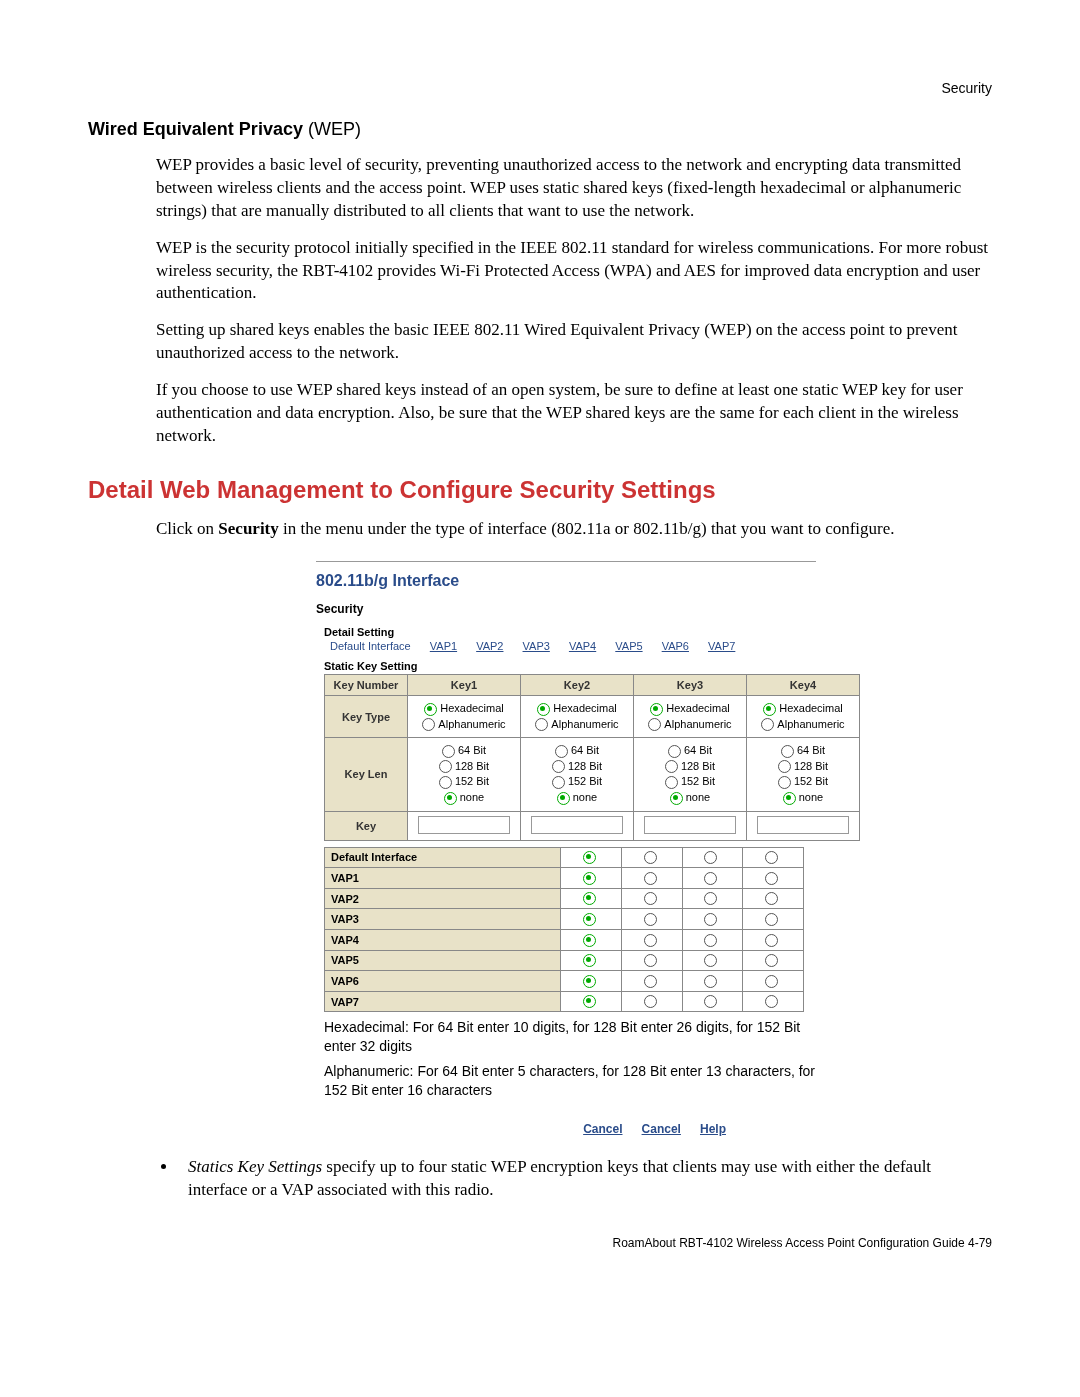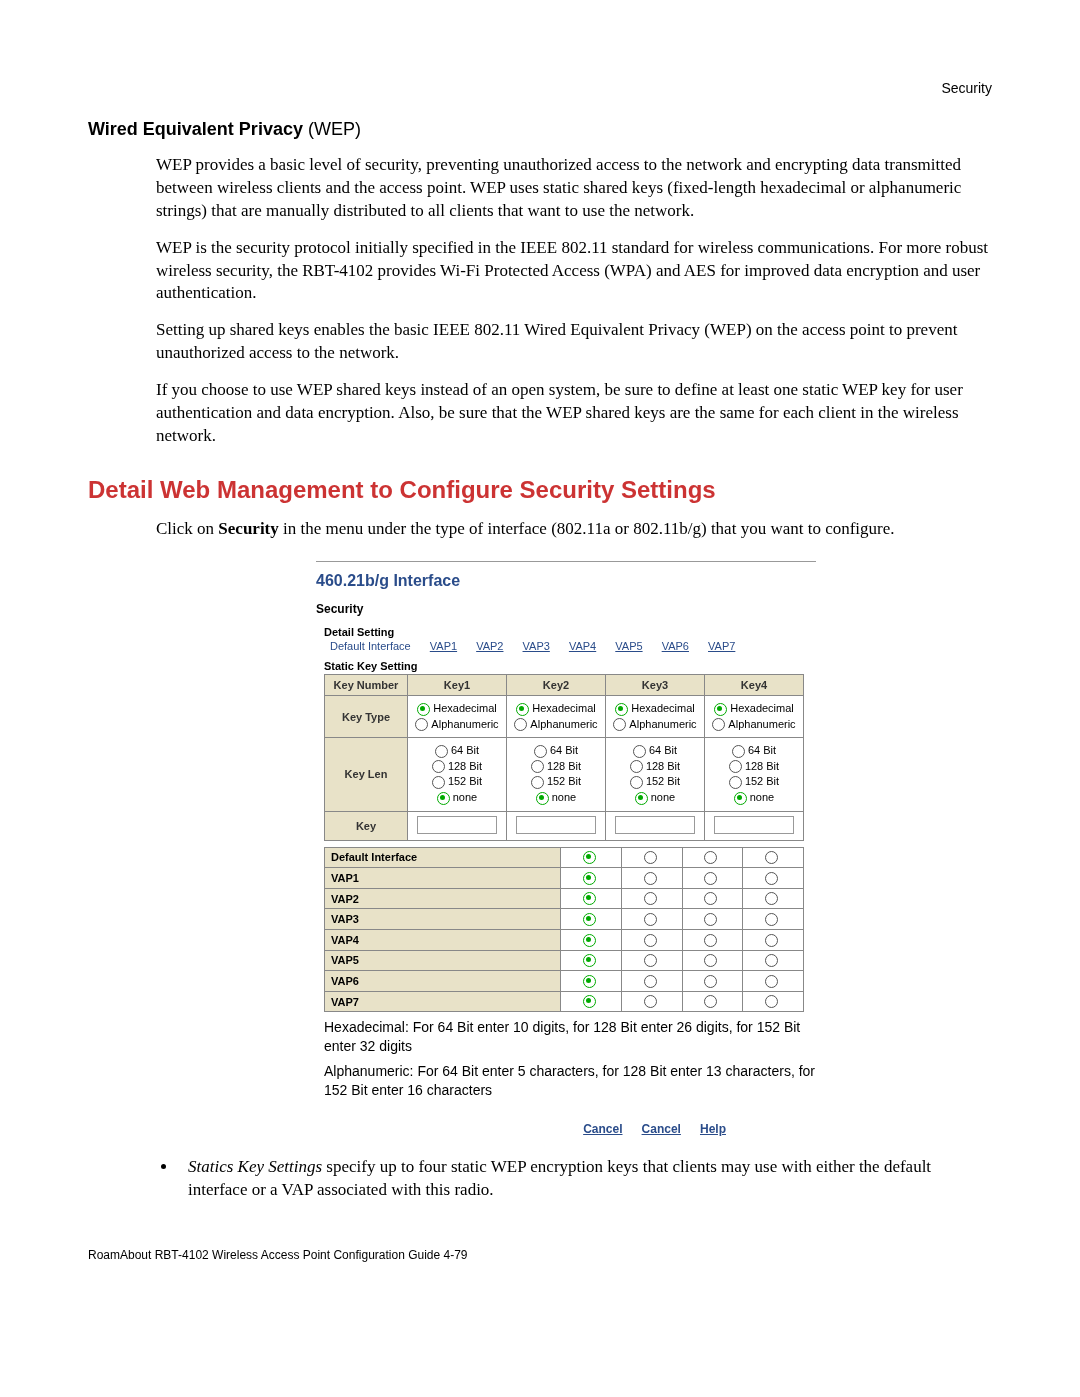--- a/index.html
+++ b/index.html
@@ -11,61 +11,61 @@
 .body-para{margin:0 0 14px 0;font-size:17px;line-height:1.35;padding-left:68px}
 .body-para.first{padding-left:68px}
 .fig{margin:20px 0 20px 228px;width:500px;font-family:Arial,sans-serif;font-size:11px;color:#000}
 .fig hr{border:none;border-top:1px solid #999;margin:0 0 10px 0}
 .fig-title{color:#2a4c8a;font-size:16px;font-weight:bold;margin-bottom:12px}
 .fig-sub{font-size:12px;font-weight:bold;margin-bottom:10px}
 .fig-label{font-size:11px;font-weight:bold;margin:8px 0 2px 8px}
 .tabs{margin-left:14px;margin-bottom:6px}
 .tabs .tab{color:#2a4c8a;text-decoration:underline;margin-right:16px;font-size:11px}
 .tabs .tab.active{text-decoration:none}
-table.grid{border-collapse:collapse;width:480px;margin-left:8px}
+table.grid{border-collapse:collapse;width:536px;margin-left:8px}
 table.grid td,table.grid th{border:1px solid #888;padding:4px 6px;font-size:11px;text-align:center}
 table.grid th{background:#e8e2c8;font-weight:bold;color:#333}
 table.grid .rowhdr{background:#e8e2c8;font-weight:bold;color:#333;width:70px}
 .radio-group{text-align:left;padding:2px 4px}
 .radio-row{white-space:nowrap;margin:2px 0}
 .radio{display:inline-block;width:11px;height:11px;border:1px solid #555;border-radius:50%;vertical-align:middle;margin-right:3px;position:relative}
 .radio.sel{border-color:#0a0}
 .radio.sel::after{content:"";position:absolute;top:2px;left:2px;width:5px;height:5px;border-radius:50%;background:#0a0}
 .inp{width:90%;height:16px;border:1px solid #999;background:#fff;display:inline-block}
 .trans-table{border-collapse:collapse;width:480px;margin:6px 0 0 8px}
 .trans-table td,.trans-table th{border:1px solid #888;padding:3px 4px;font-size:11px;text-align:center}
 .trans-table th{background:#e8e2c8;font-weight:bold}
 .trans-table .rowhdr{background:#e8e2c8;font-weight:bold;text-align:left;padding-left:6px}
 .foot-note{font-size:14px;margin:6px 0 0 8px;line-height:1.35}
 .actions{text-align:right;margin:22px 90px 0 0}
 .actions .lnk{color:#2a4c8a;text-decoration:underline;font-weight:bold;font-size:12px;margin-left:16px}
 .bullet-list{margin:10px 0 0 0;padding-left:90px}
 .bullet-list li{font-size:17px;line-height:1.35;margin-bottom:8px;padding-left:10px}
 .bullet-list .emph{font-style:italic}
-.footer{font-family:Arial,sans-serif;font-size:12px;text-align:left;margin-top:46px}
+.footer{font-family:Arial,sans-serif;font-size:12px;text-align:right;margin-top:34px}
 </style>
 </head>
 <body>
 
 <div class="page">
   <div class="hdr-right">Security</div>
 
   <h1><span class="bold">Wired Equivalent Privacy</span><span> (WEP)</span></h1>
 
   <p class="body-para first">WEP provides a basic level of security, preventing unauthorized access to the network and encrypting data transmitted between wireless clients and the access point. WEP uses static shared keys (fixed-length hexadecimal or alphanumeric strings) that are manually distributed to all clients that want to use the network.</p>
   <p class="body-para">WEP is the security protocol initially specified in the IEEE 802.11 standard for wireless communications. For more robust wireless security, the RBT-4102 provides Wi-Fi Protected Access (WPA) and AES for improved data encryption and user authentication.</p>
   <p class="body-para">Setting up shared keys enables the basic IEEE 802.11 Wired Equivalent Privacy (WEP) on the access point to prevent unauthorized access to the network.</p>
   <p class="body-para">If you choose to use WEP shared keys instead of an open system, be sure to define at least one static WEP key for user authentication and data encryption. Also, be sure that the WEP shared keys are the same for each client in the wireless network.</p>
 
   <h2>Detail Web Management to Configure Security Settings</h2>
   <p class="body-para"><span>Click on </span><strong>Security</strong><span> in the menu under the type of interface (802.11a or 802.11b/g) that you want to configure.</span></p>
 
   <div class="fig">
     <hr>
-    <div class="fig-title">460.21b/g Interface</div>
+    <div class="fig-title">802.11b/g Interface</div>
     <div class="fig-sub">Security</div>
     <div class="fig-label">Detail Setting</div>
     <div class="tabs">
       <span class="tab active">Default Interface</span>
       <span class="tab">VAP1</span>
       <span class="tab">VAP2</span>
       <span class="tab">VAP3</span>
       <span class="tab">VAP4</span>
       <span class="tab">VAP5</span>
       <span class="tab">VAP6</span>

